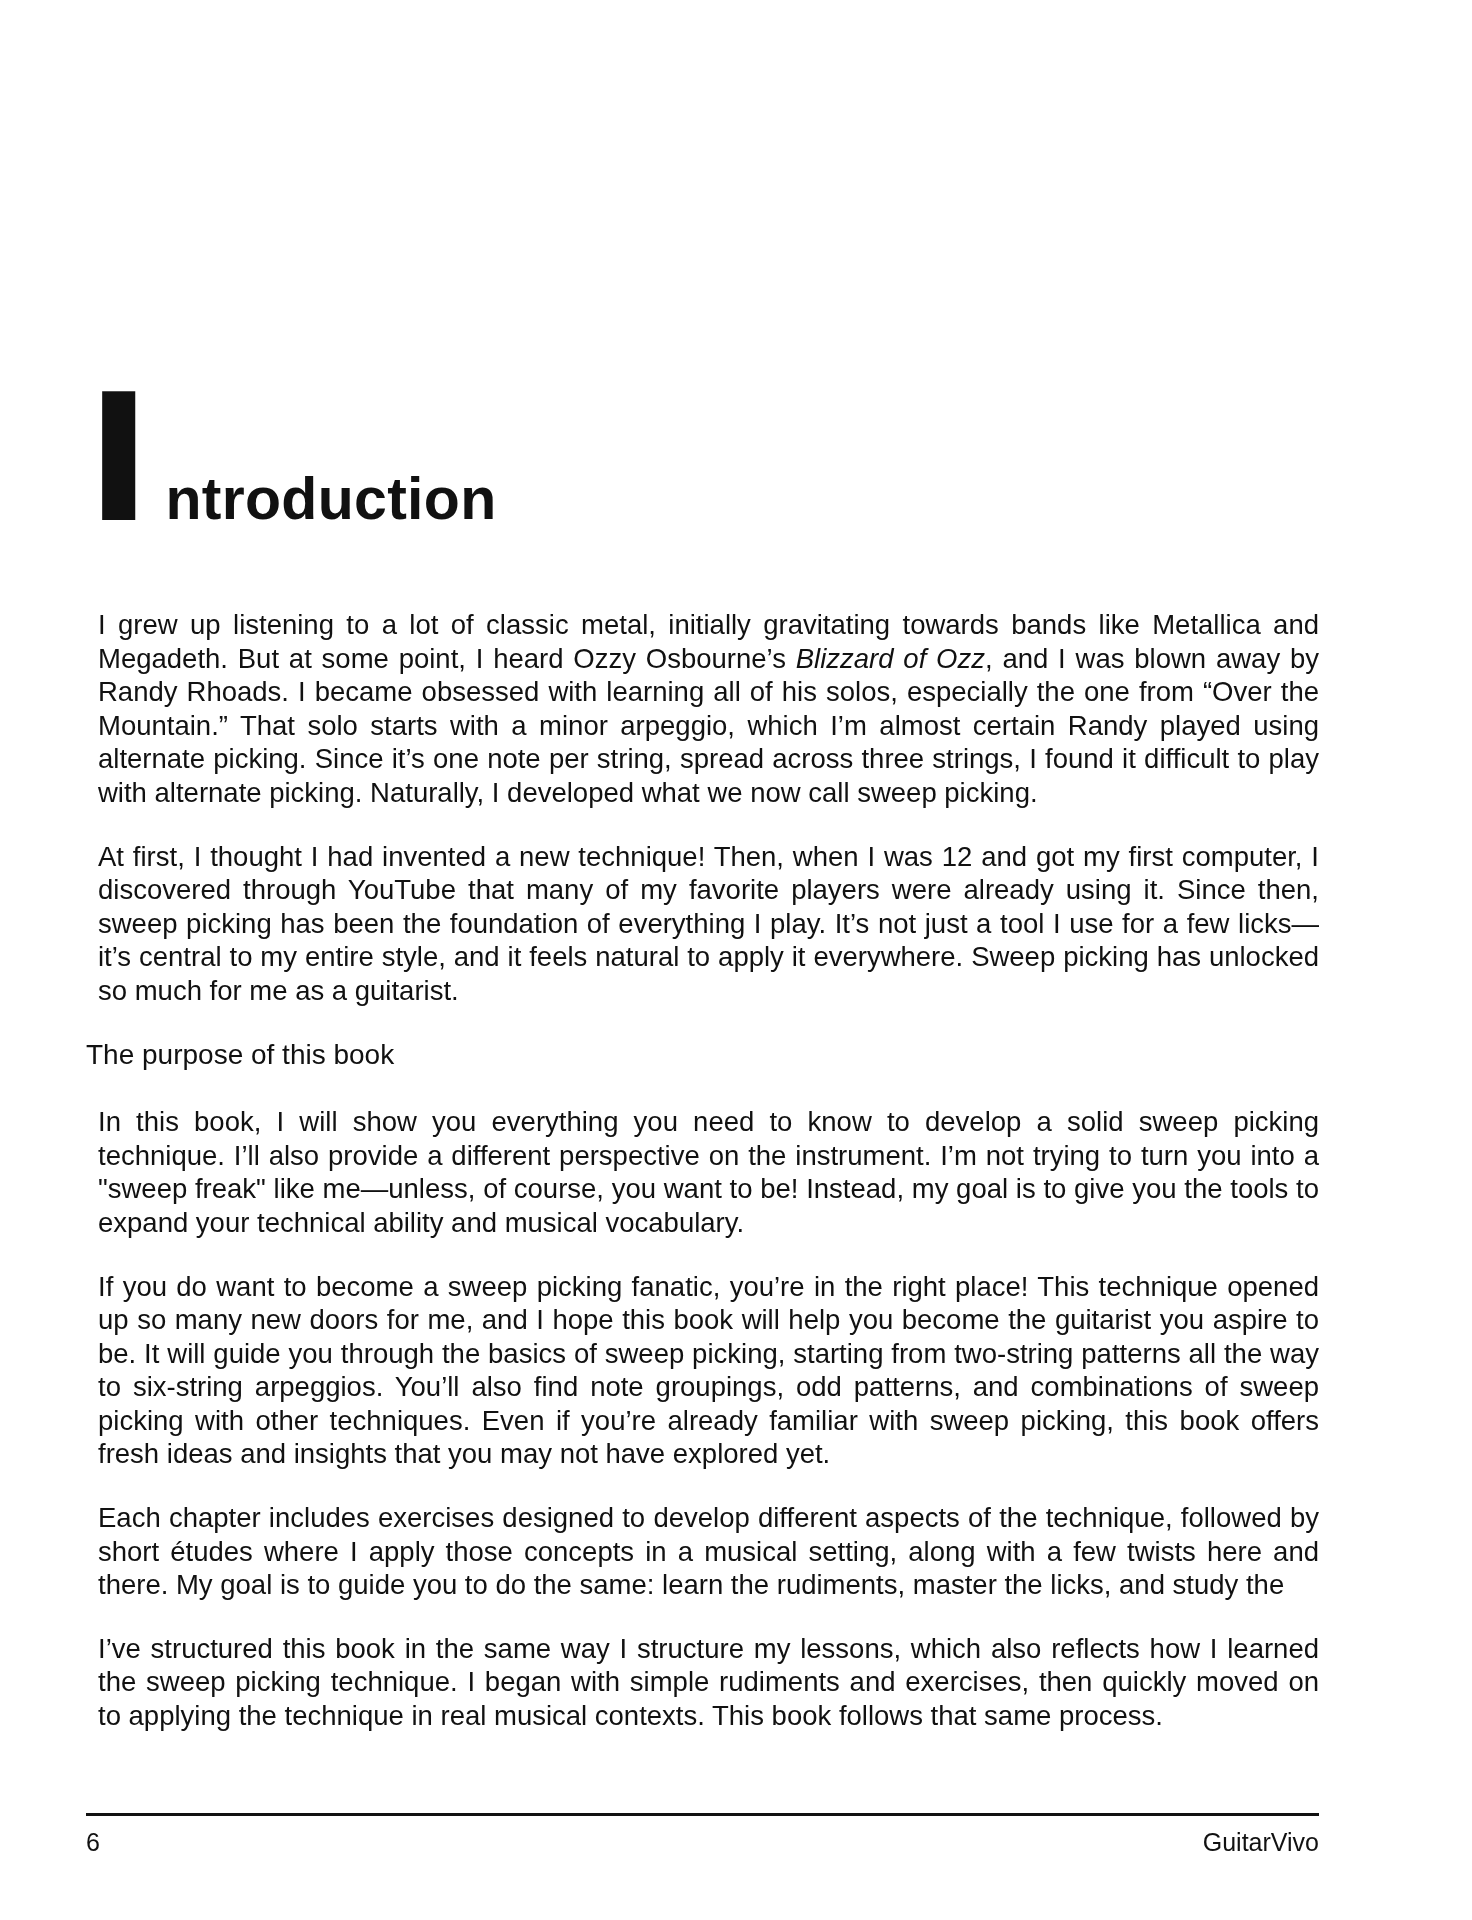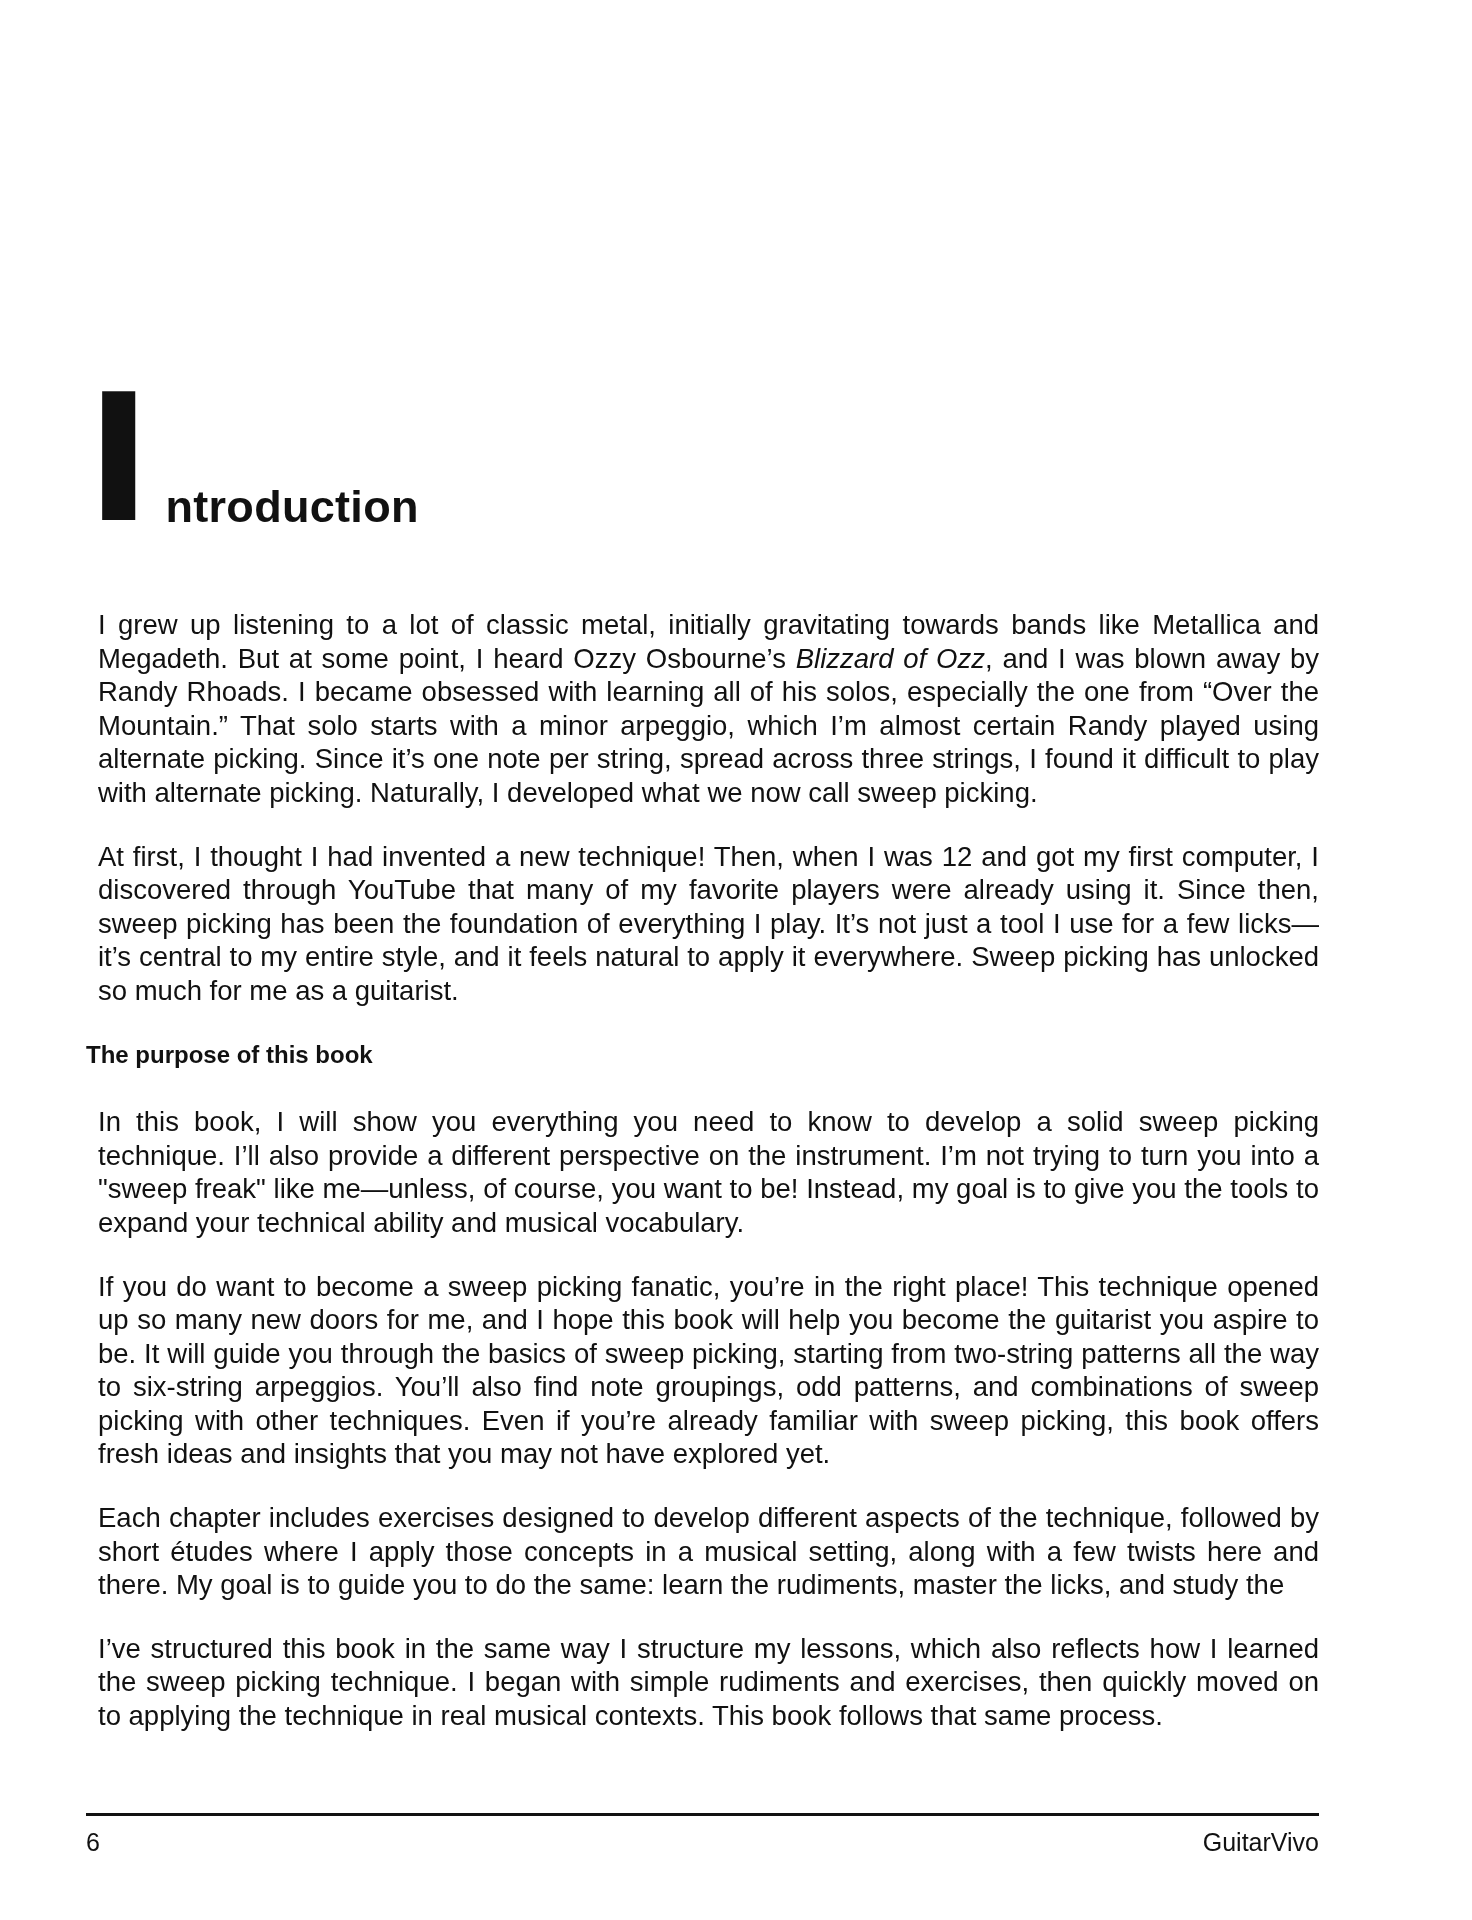--- a/index.html
+++ b/index.html
@@ -23,40 +23,40 @@
   }
   .drop-cap {
     font-family: "DejaVu Sans", sans-serif;
     font-weight: 700;
     font-size: 176px;
     line-height: 0.74;
     display: block;
   }
   .title-rest {
     font-weight: 700;
-    font-size: 45px;
+    font-size: 59px;
     line-height: 1;
     margin-left: 14px;
     position: relative;
     bottom: -4px;
     letter-spacing: 0.3px;
   }
   .body-text {
     position: absolute;
     left: 86px;
     top: 608px;
     width: 1233px;
     font-size: 27.5px;
     line-height: 33.6px;
     text-align: justify;
   }
   .body-text p { margin: 0 0 30px 12px; }
   .body-text h2 {
-    font-size: 24px;
-    font-weight: 700;
+    font-size: 28px;
+    font-weight: 400;
     margin: 4px 0 34px 0;
     text-align: left;
     line-height: 33.6px;
   }
   .body-text em { font-style: italic; }
   .footer-rule {
     position: absolute;
     left: 86px;
     top: 1813px;
     width: 1233px;

